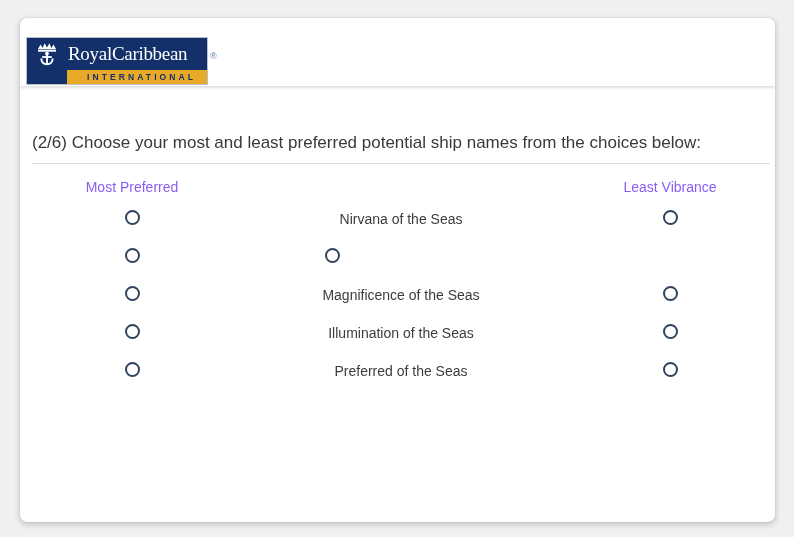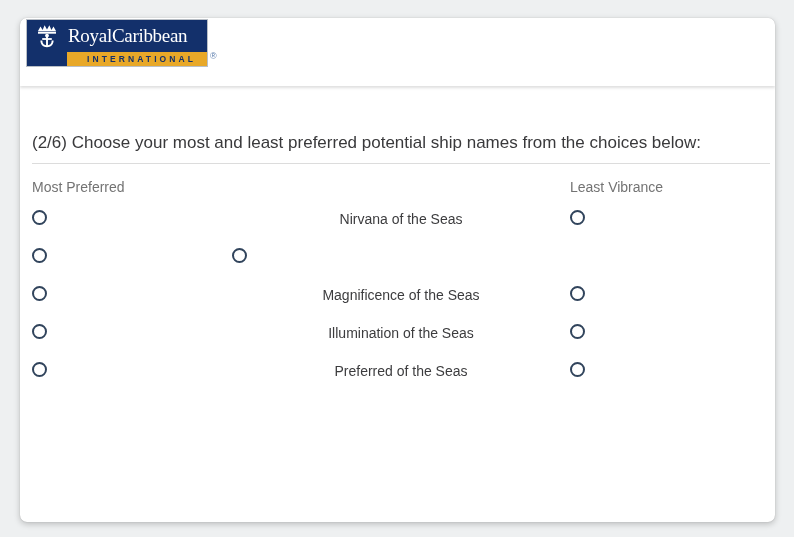--- a/index.html
+++ b/index.html
@@ -37,21 +37,21 @@
     height: 68px;
     background: #ffffff;
     border-radius: 7px 7px 0 0;
     box-shadow: 0 2px 3px rgba(0,0,0,0.13);
   }
 
   
   .logo {
     position: absolute;
     left: 7px;
-    top: 2px;
+    top: 20px;
     width: 180px;
     height: 46px;
     display: flex;
     flex-direction: column;
     box-shadow: 0 0 0 1px #b9bfc6;
   }
   .logo-top {
     flex: 0 0 32px;
     display: flex;
     align-items: center;
@@ -128,22 +128,23 @@
     top: 88px;
     width: 738px;
   }
   .grid-head {
     display: flex;
     align-items: center;
     height: 26px;
   }
   .col-left, .col-right {
     flex: 0 0 200px;
+    text-align: center;
     font-size: 14px;
-    color: #737373;
+    color: #8b5cf6;
   }
   .col-mid {
     flex: 1 1 auto;
     text-align: center;
   }
   .choice-row {
     display: flex;
     align-items: center;
     height: 38px;
   }

